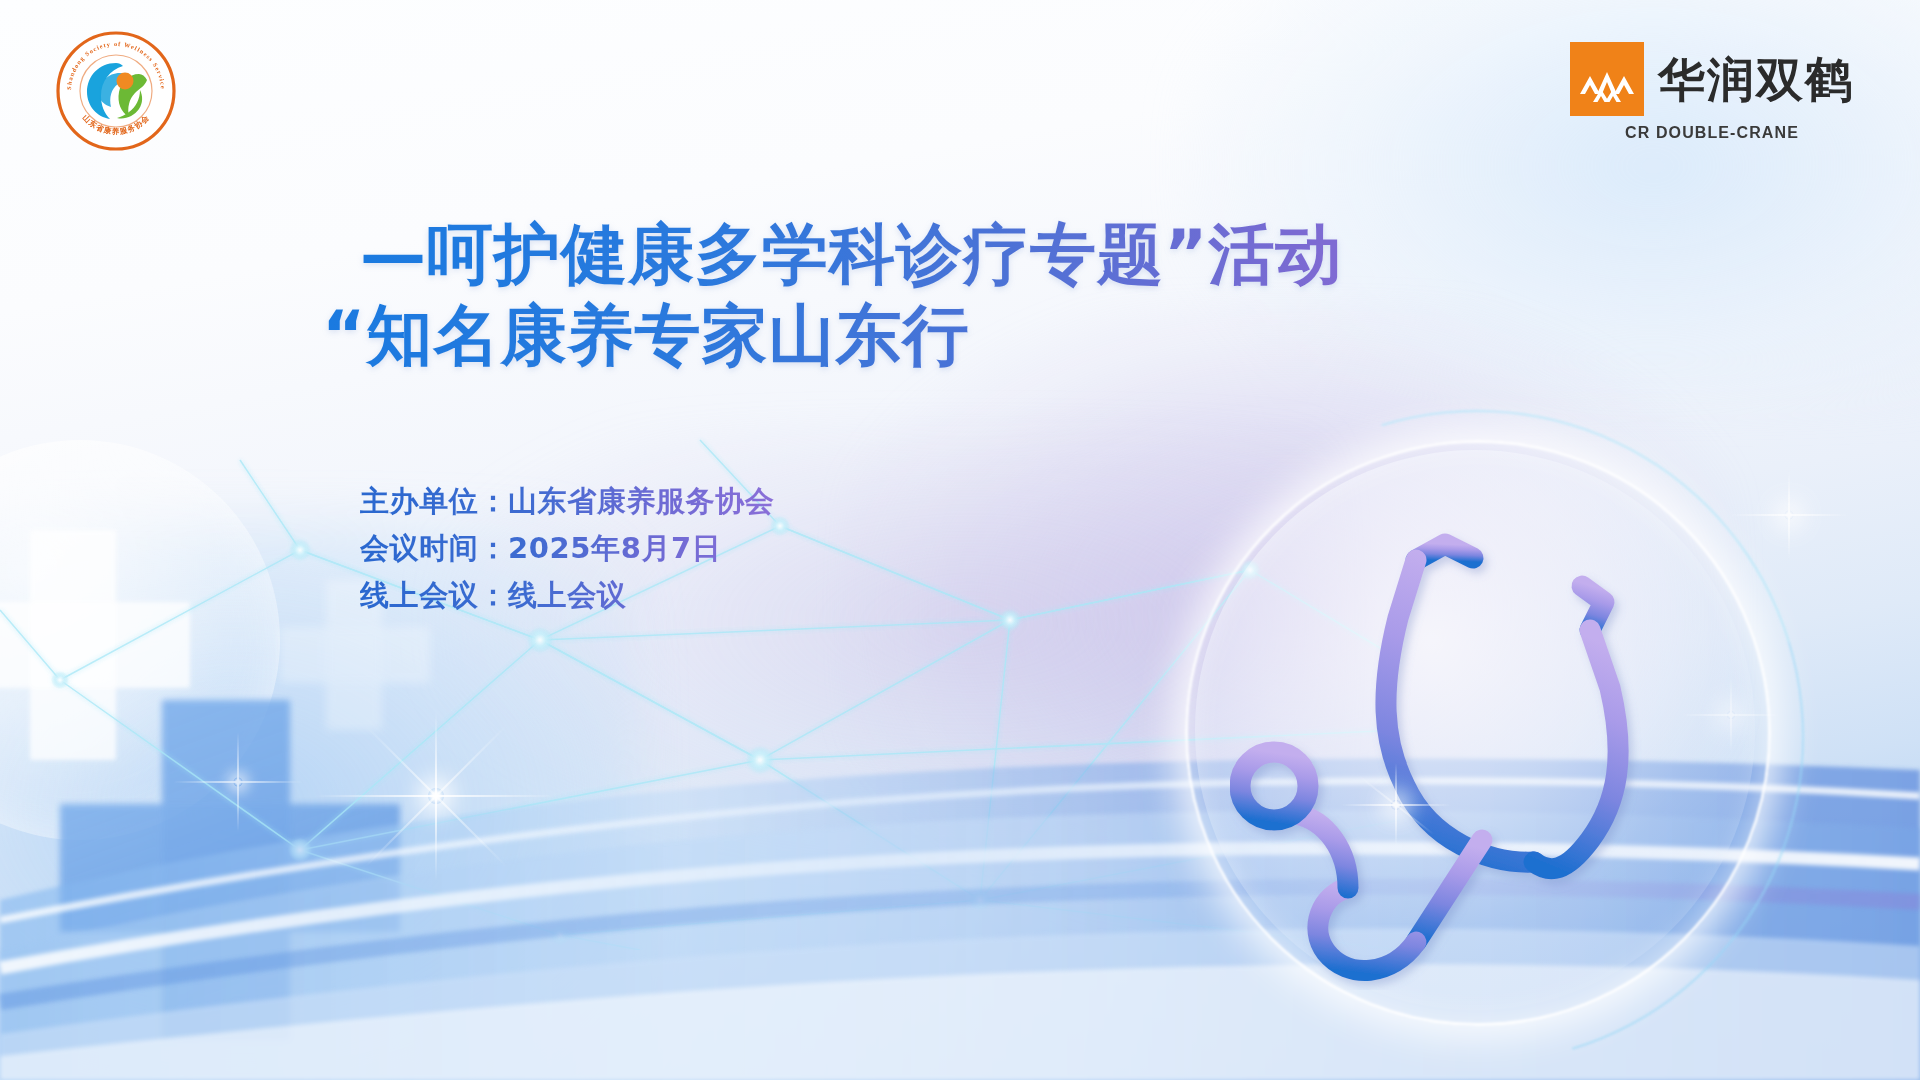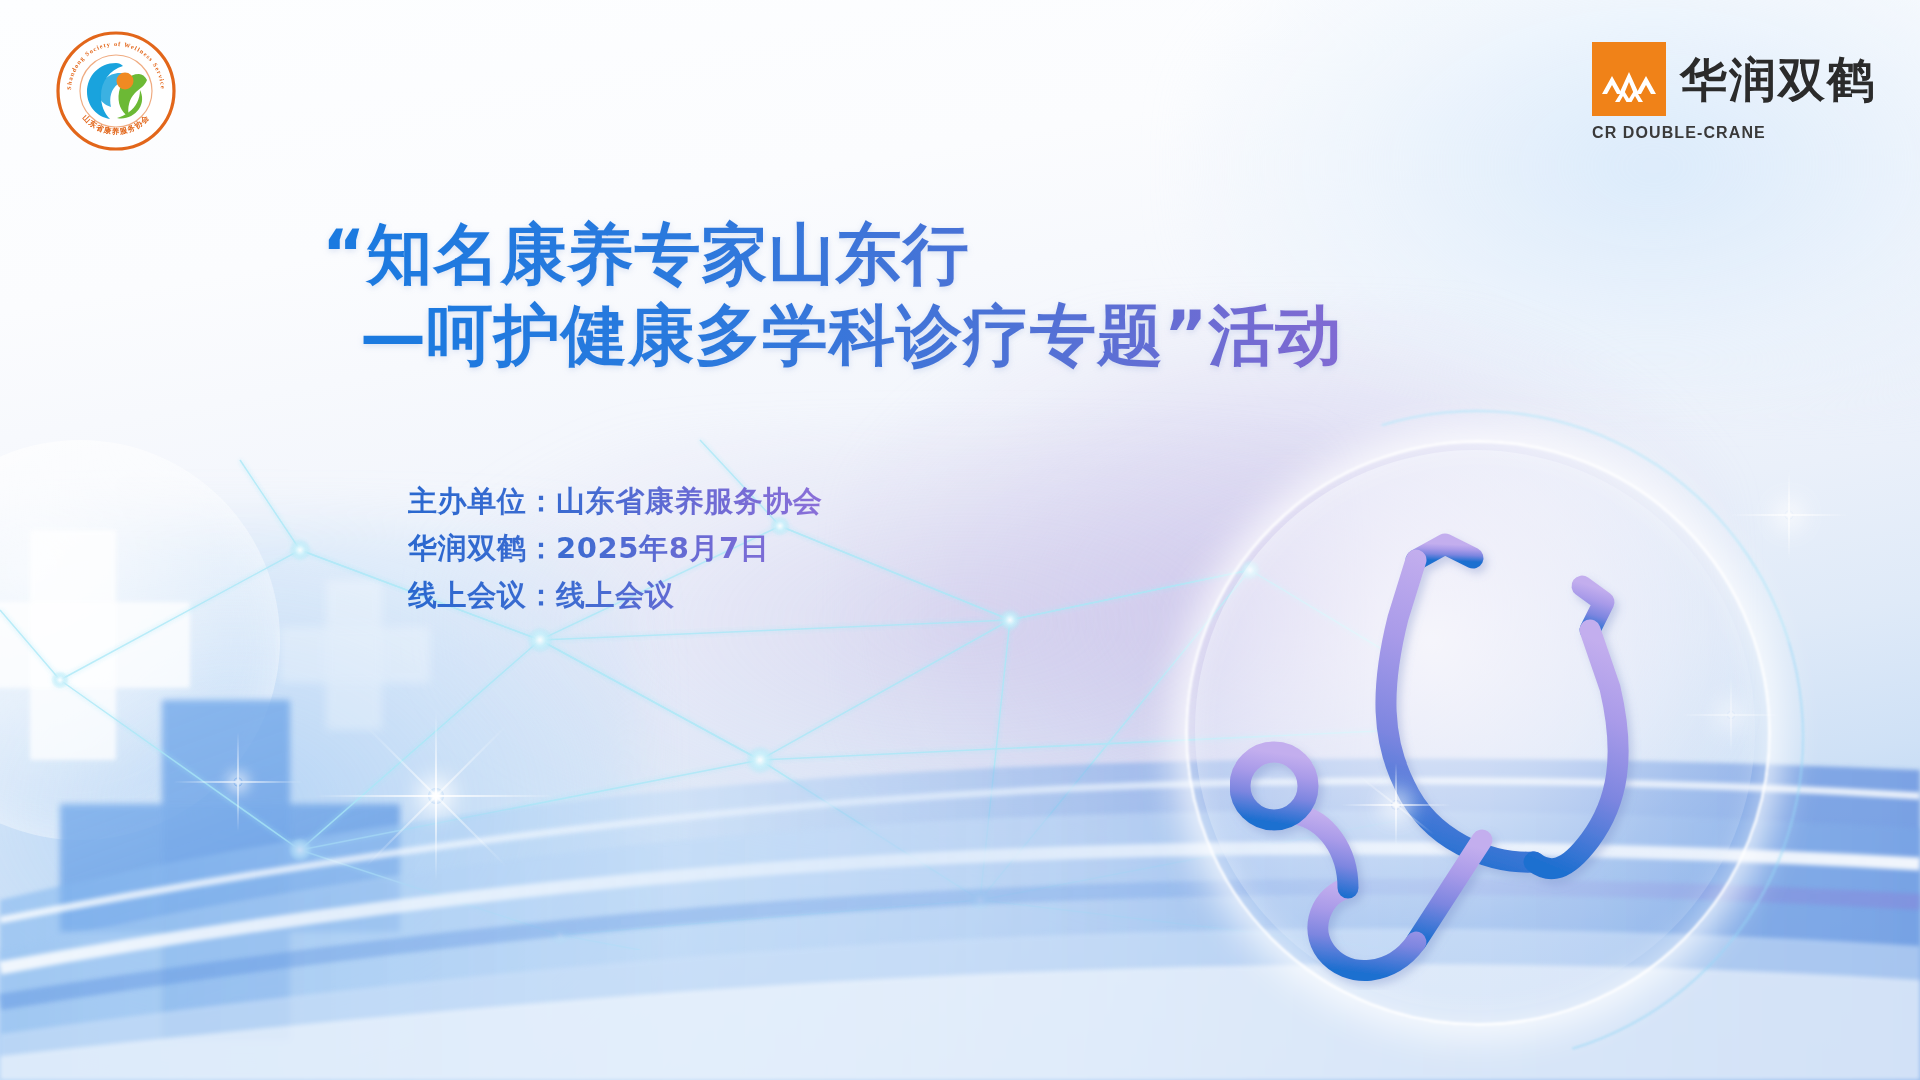--- a/index.html
+++ b/index.html
@@ -94,21 +94,21 @@
     width:16px;height:16px;border-radius:50%;
     background:radial-gradient(circle,#fff 0%,rgba(255,255,255,.85) 35%,rgba(255,255,255,0) 72%);
     box-shadow:0 0 22px 10px rgba(255,255,255,.9);}
   .flare .ray{position:absolute;left:50%;top:50%;background:linear-gradient(90deg,rgba(255,255,255,0),rgba(255,255,255,.95),rgba(255,255,255,0));height:2px;transform-origin:50% 50%;}
 
   
   .waves{position:absolute;left:0;bottom:0;width:1920px;height:430px;}
 
   
   .logo-left{position:absolute;left:55px;top:30px;width:122px;height:122px;}
-  .logo-right{position:absolute;right:44px;top:42px;display:flex;flex-direction:column;margin-left:36px;}
+  .logo-right{position:absolute;right:66px;top:42px;display:flex;flex-direction:column;align-items:center;margin-left:36px;}
   .cr-top{display:flex;align-items:center;gap:14px;}
   .cr-mark{width:74px;height:74px;background:#f08218;display:block;}
   .cr-hanzi{font-family:"DejaVu Sans","Liberation Sans",sans-serif;font-size:47px;font-weight:700;color:#2b2b2b;letter-spacing:2px;line-height:1;}
   .cr-en{margin-top:8px;font-size:16px;font-weight:700;color:#3a3a3a;letter-spacing:1.1px;font-family:"Liberation Sans",sans-serif;}
 
   
   .titleblock{position:absolute;left:322px;top:215px;width:1270px;}
   .tline{
     font-family:"DejaVu Sans","Liberation Sans",sans-serif;
     font-size:66px;font-weight:900;line-height:1.22;letter-spacing:1px;white-space:nowrap;
@@ -117,21 +117,21 @@
     -webkit-text-fill-color:transparent;
     filter:drop-shadow(0 2px 3px rgba(70,110,190,.18));
   }
   .tline2{margin-left:38px;}
 
   .infoblock{position:absolute;left:360px;top:478px;}
   .iline{
     font-family:"DejaVu Sans","Liberation Sans",sans-serif;
     font-size:29px;font-weight:700;line-height:1.62;letter-spacing:.6px;white-space:nowrap;
     background:linear-gradient(90deg,#2a68cf 0%,#3e6bd1 40%,#6d6ad4 72%,#8a6fd8 100%);
-    -webkit-background-clip:text;background-clip:text;color:transparent;margin-left:48px;
+    -webkit-background-clip:text;background-clip:text;color:transparent;
     -webkit-text-fill-color:transparent;
   }
 
   
   .steth{position:absolute;left:1230px;top:490px;width:500px;height:500px;}
 </style>
 </head>
 <body>
 
 <div id="stage">
@@ -331,23 +331,23 @@
           <path d="M23 60 L31 47 L39 60 L34.5 60 L31 54 L27.5 60 Z"></path>
           <path d="M35 60 L43 47 L51 60 L46.5 60 L43 54 L39.5 60 Z"></path>
         </g>
       </svg>
       <span class="cr-hanzi">华润双鹤</span>
     </div>
     <div class="cr-en">CR DOUBLE-CRANE</div>
   </div>
 
   <div class="titleblock">
+    <div class="tline tline2">—呵护健康多学科诊疗专题”活动</div>
     <div class="tline">“知名康养专家山东行</div>
-    <div class="tline tline2">—呵护健康多学科诊疗专题”活动</div>
   </div>
 
   <div class="infoblock">
     <div class="iline">主办单位：山东省康养服务协会</div>
-    <div class="iline">华润双鹤：2025年8月7日</div>
+    <div class="iline">会议时间：2025年8月7日</div>
     <div class="iline">线上会议：线上会议</div>
   </div>
 
 </div>
 
 </body></html>

